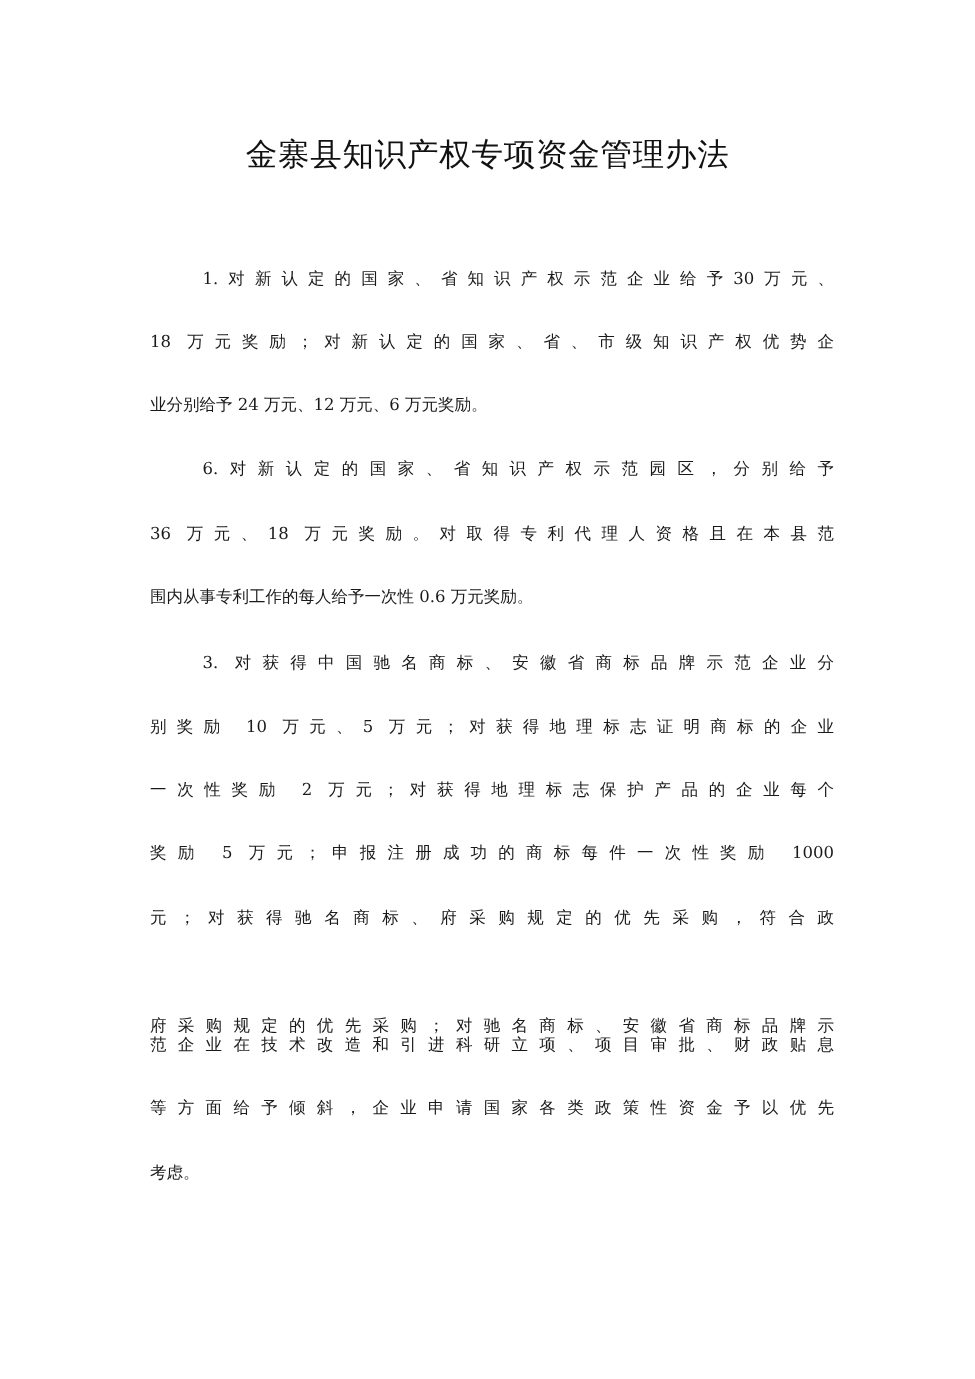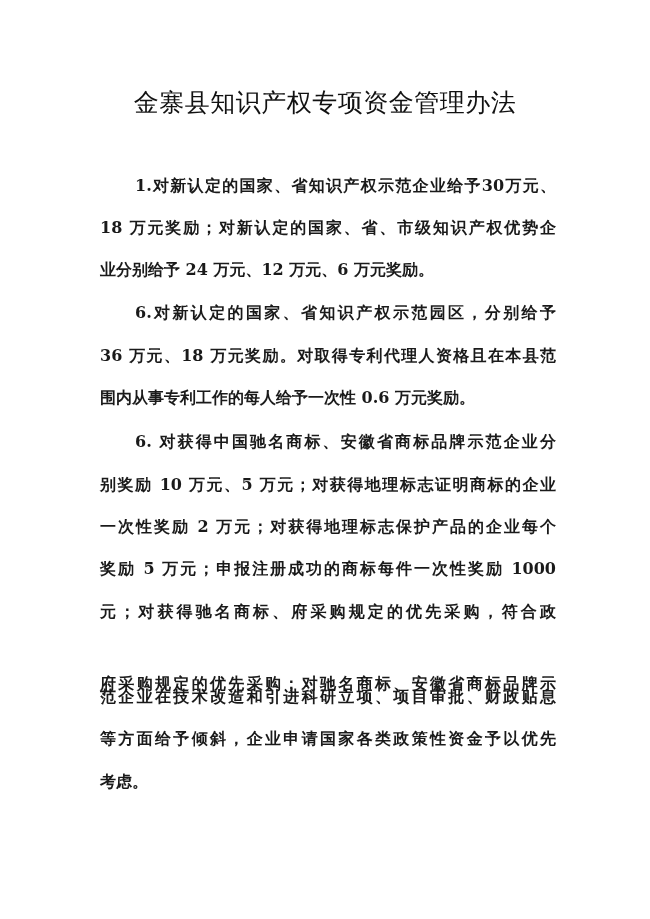--- a/index.html
+++ b/index.html
@@ -2,29 +2,29 @@
 <html><head>
 <meta charset="utf-8">
 <style>
   html, body { margin: 0; padding: 0; background: #ffffff; }
   body { width: 650px; height: 919px; position: relative; overflow: hidden; }
   .page { position: absolute; left: 0; top: 0; width: 650px; height: 919px; background: #ffffff; }
   .title {
     position: absolute; left: 0; width: 650px; top: 86px;
     text-align: center;
     font-family: "DejaVu Sans", "Liberation Sans", sans-serif;
-    font-size: 25px; line-height: 34px; color: #111111;
+    font-size: 21px; line-height: 34px; color: #111111;
     letter-spacing: 0.5px;
   }
   .line {
     position: absolute; left: 100px; width: 456px;
     font-family: "DejaVu Serif", "Liberation Serif", serif;
-    font-size: 16px; line-height: 24px; color: #1a1a1a;
+    font-size: 11px; line-height: 24px; color: #1a1a1a;
     white-space: nowrap;
-    text-align: justify; text-align-last: justify; font-weight: bold;
+    text-align: justify; text-align-last: justify;
   }
   .line.first { left: 135px; width: 421px; }
   .line.last { text-align-last: left; }
 </style>
 </head>
 <body>
 
 <div class="page">
   <div class="title">金寨县知识产权专项资金管理办法</div>
 
@@ -34,21 +34,21 @@
     <div class="line last" style="top:258px">业分别给予 24 万元、12 万元、6 万元奖励。</div>
   </div>
 
   <div>
     <div class="line first" style="top:301px">6.对新认定的国家、省知识产权示范园区，分别给予</div>
     <div class="line" style="top:344px">36 万元、18 万元奖励。对取得专利代理人资格且在本县范</div>
     <div class="line last" style="top:386px">围内从事专利工作的每人给予一次性 0.6 万元奖励。</div>
   </div>
 
   <div>
-    <div class="line first" style="top:430px">6. 对获得中国驰名商标、安徽省商标品牌示范企业分</div>
+    <div class="line first" style="top:430px">3. 对获得中国驰名商标、安徽省商标品牌示范企业分</div>
     <div class="line" style="top:473px">别奖励 10 万元、5 万元；对获得地理标志证明商标的企业</div>
     <div class="line" style="top:515px">一次性奖励 2 万元；对获得地理标志保护产品的企业每个</div>
     <div class="line" style="top:557px">奖励 5 万元；申报注册成功的商标每件一次性奖励 1000</div>
     <div class="line" style="top:600px">元；对获得驰名商标、府采购规定的优先采购，符合政</div>
     <div class="line" style="top:672px">府采购规定的优先采购；对驰名商标、安徽省商标品牌示</div>
     <div class="line" style="top:685px">范企业在技术改造和引进科研立项、项目审批、财政贴息</div>
     <div class="line" style="top:727px">等方面给予倾斜，企业申请国家各类政策性资金予以优先</div>
     <div class="line last" style="top:770px">考虑。</div>
   </div>
 </div>

